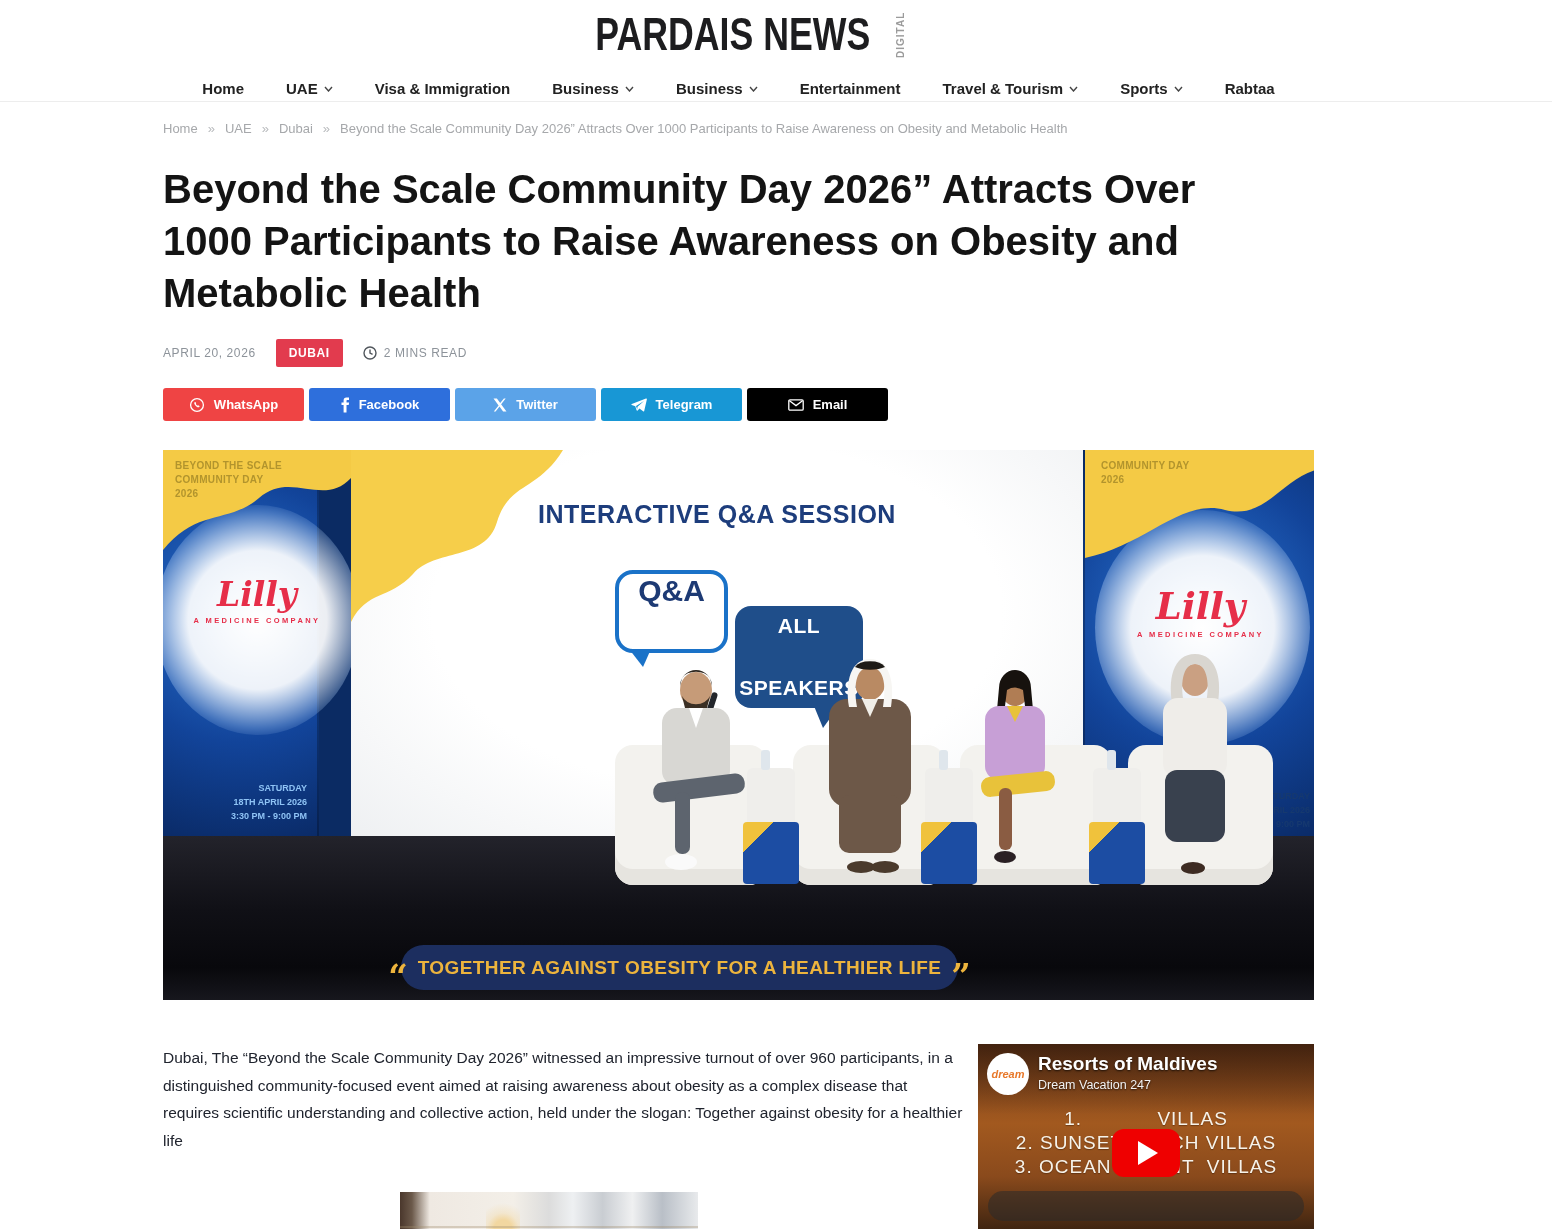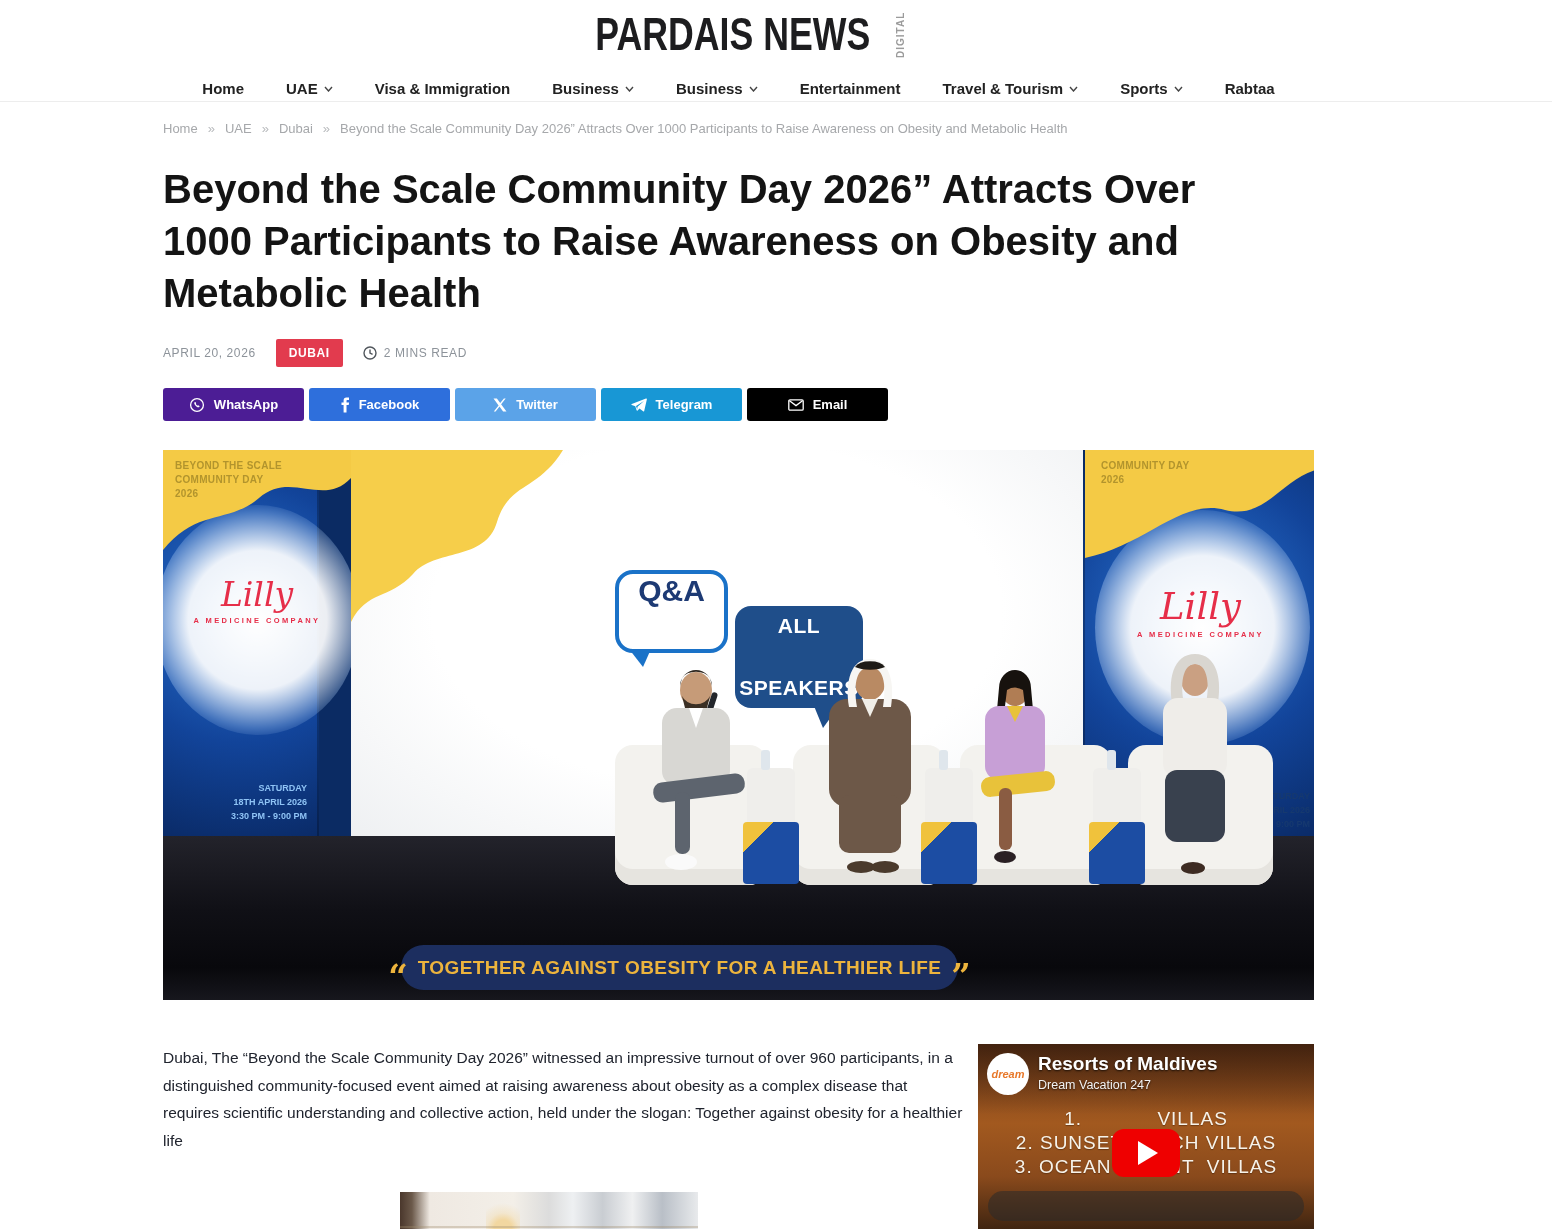--- a/index.html
+++ b/index.html
@@ -30,42 +30,42 @@
   .meta-date { font-size:12px; letter-spacing:.6px; color:#8d939a; font-weight:500; }
   .badge { background:#e23b4e; color:#fff; font-size:12px; font-weight:700; letter-spacing:.6px;
     padding:7px 13px; border-radius:2px; cursor:pointer; }
   .read { display:flex; align-items:center; gap:7px; font-size:12px; letter-spacing:.6px; color:#8d939a; }
 
   
   .share { margin-top:21px; display:flex; gap:5px; }
   .share-btn { width:141px; height:33px; border:none; border-radius:3px; color:#fff; font-size:13px;
     font-weight:600; display:flex; align-items:center; justify-content:center; gap:9px; cursor:pointer;
     font-family:"Liberation Sans", sans-serif; }
-  .sb-whatsapp { background:#4c1d95;text-align:right; }
+  .sb-whatsapp { background:#ef4444;text-align:right; }
   .sb-facebook { background:#2e6fdc; }
   .sb-twitter  { background:#5ba3e8; }
   .sb-telegram { background:#1897d5; }
   .sb-email    { background:#000; }
 
   
   .hero { position:relative; margin-top:29px; width:1151px; height:550px; overflow:hidden; background:#0b2b63; }
   .backdrop { position:absolute; top:0; left:0; width:1151px; height:386px; }
   .panel { position:absolute; top:0; height:386px;
     background:radial-gradient(circle at 50% 42%, #2e79d6 0%, #12449a 55%, #0a2b68 100%); }
   .panel-left { left:0; width:156px; border-right:2px solid rgba(0,0,0,.25); }
   .panel-right { left:920px; width:231px; border-left:2px solid rgba(0,0,0,.25); }
   .screen { position:absolute; top:0; left:188px; width:732px; height:386px;
     background:radial-gradient(ellipse at 50% 42%, #ffffff 55%, #eef0f2 100%); }
   .wave-svg { position:absolute; top:0; left:0; }
   .wave-tag { position:absolute; top:9px; left:12px; font-size:10px; font-weight:700; color:#b2942d;
     line-height:1.4; letter-spacing:.3px; }
   .glow { position:absolute; border-radius:50%;
     background:radial-gradient(circle, rgba(255,255,255,1) 0%, rgba(255,255,255,.92) 45%, rgba(186,218,255,.28) 70%, rgba(186,218,255,0) 78%); }
   .lilly { position:absolute; text-align:center; }
-  .lilly-script { font-family:"DejaVu Serif", serif; font-style:italic; font-weight:400;
+  .lilly-script { font-family:"DejaVu Serif", serif; font-style:italic; font-weight:700;
     font-size:37px; color:#e62e49; line-height:1; }
   .lilly-sub { font-size:7.5px; letter-spacing:2.4px; color:#e62e49; font-weight:700; margin-top:5px; }
   .panel-date { position:absolute; text-align:right; font-size:9px; font-weight:700; line-height:1.55; }
   .pd-left { right:10px; bottom:12px; color:#8fc3f5; }
   .pd-right { right:4px; bottom:4px; color:#16396f; width:120px; }
   .screen-title { position:absolute; top:50px; left:0; width:732px; text-align:center; font-size:25px;
     font-weight:800; color:#1d3d7c; letter-spacing:.5px; }
   .qa-bubble { position:absolute; left:264px; top:120px; width:113px; height:83px; background:#fff;
     border:4px solid #1a72c8; border-radius:18px; display:flex; align-items:flex-start; justify-content:center;
     z-index:3; }
@@ -259,20 +259,21 @@
         </div>
         <div class="panel-date pd-left" style="white-space:pre;">SATURDAY
 18TH APRIL 2026
 3:30 PM - 9:00 PM</div>
       </div>
 
       <div class="screen">
         <svg class="wave-svg" width="230" height="175" viewBox="0 0 230 175">
           <path d="M0,0 H212 C186,42 158,32 146,72 C134,112 84,98 62,124 C38,150 16,140 0,172 Z" fill="#f6ce4a"></path>
         </svg>
+        <div class="screen-title">INTERACTIVE Q&amp;A SESSION</div>
         <div class="qa-bubble">
           <span class="qa-text">Q&amp;A</span>
         </div>
         <div class="sp-bubble">
           <span>ALL</span>
           <span>SPEAKERS</span>
         </div>
       </div>
 
       <div class="panel panel-right">

